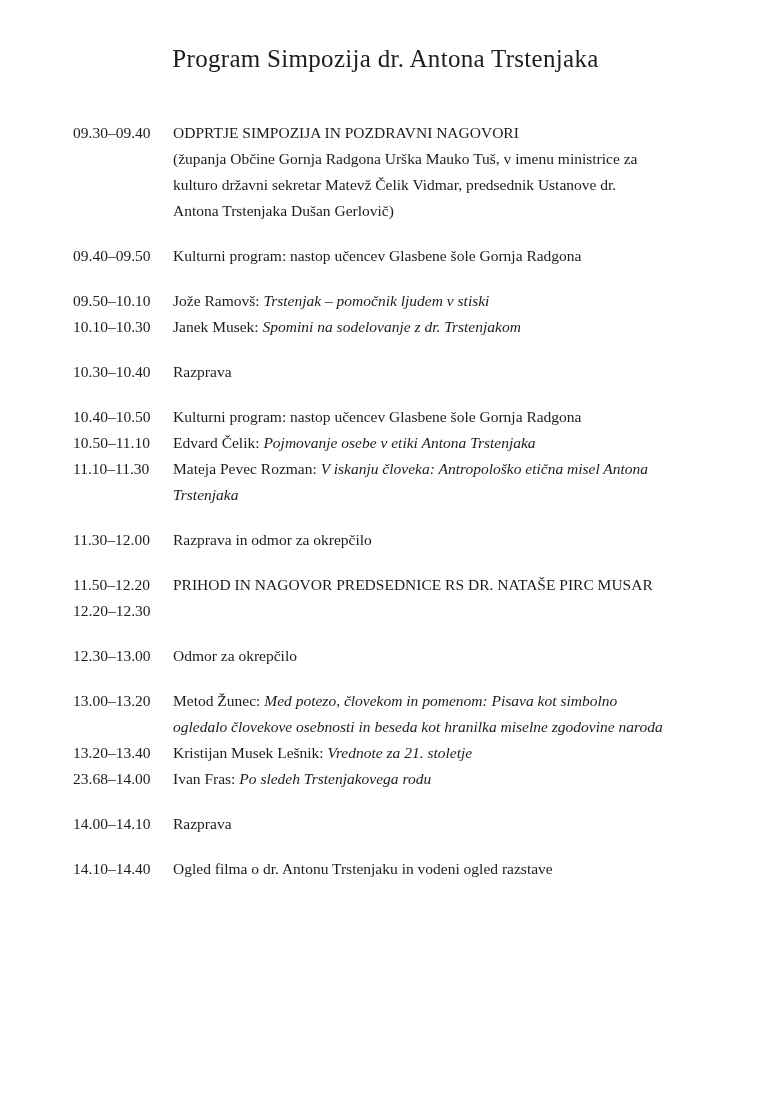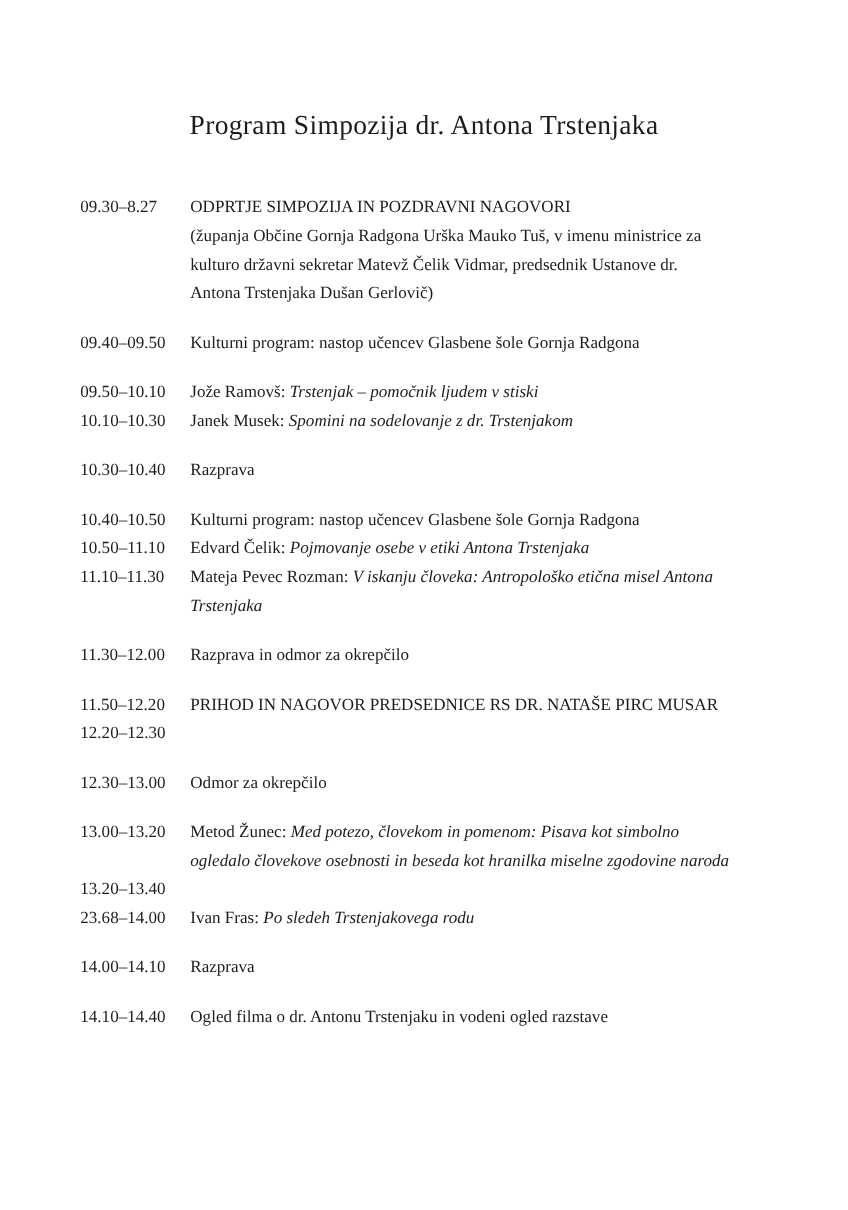--- a/index.html
+++ b/index.html
@@ -3,21 +3,21 @@
 <meta charset="utf-8">
 <style>
   html, body { margin: 0; padding: 0; }
   body {
     width: 771px; height: 1100px;
     background: #ffffff;
     color: #1c1c1c;
     font-family: "Liberation Serif", serif;
     overflow: hidden;
   }
-  .page { padding-top: 100px; box-sizing: border-box; }
+  .page { padding-top: 44px; box-sizing: border-box; }
   .title {
     font-weight: normal;
     font-size: 25px;
     line-height: 30px;
     text-align: center;
     margin: 0;
     letter-spacing: 0.3px;
   }
   .list {
     margin-top: 46px;
@@ -33,21 +33,21 @@
   .it { font-style: italic; }
 </style>
 </head>
 <body>
 
 <div class="page">
   <h1 class="title">Program Simpozija dr. Antona Trstenjaka</h1>
   <div class="list">
       <div class="group">
         <div class="row">
-          <span class="time">09.30–8.27</span>
+          <span class="time">09.30–09.40</span>
           <span class="content"><span class="rm">ODPRTJE SIMPOZIJA IN POZDRAVNI NAGOVORI
 (županja Občine Gornja Radgona Urška Mauko Tuš, v imenu ministrice za
 kulturo državni sekretar Matevž Čelik Vidmar, predsednik Ustanove dr.
 Antona Trstenjaka Dušan Gerlovič)</span></span>
         </div>
       </div>
       <div class="group">
         <div class="row">
           <span class="time">09.40–09.50</span>
           <span class="content"><span class="rm">Kulturni program: nastop učencev Glasbene šole Gornja Radgona</span></span>
@@ -106,20 +106,21 @@
         </div>
       </div>
       <div class="group">
         <div class="row">
           <span class="time">13.00–13.20</span>
           <span class="content"><span class="rm">Metod Žunec: </span><span class="it">Med potezo, človekom in pomenom: Pisava kot simbolno
 ogledalo človekove osebnosti in beseda kot hranilka miselne zgodovine naroda</span></span>
         </div>
         <div class="row">
           <span class="time">13.20–13.40</span>
+          <span class="content"><span class="rm">Kristijan Musek Lešnik: </span><span class="it">Vrednote za 21. stoletje</span></span>
         </div>
         <div class="row">
           <span class="time">23.68–14.00</span>
           <span class="content"><span class="rm">Ivan Fras: </span><span class="it">Po sledeh Trstenjakovega rodu</span></span>
         </div>
       </div>
       <div class="group">
         <div class="row">
           <span class="time">14.00–14.10</span>
           <span class="content"><span class="rm">Razprava</span></span>

